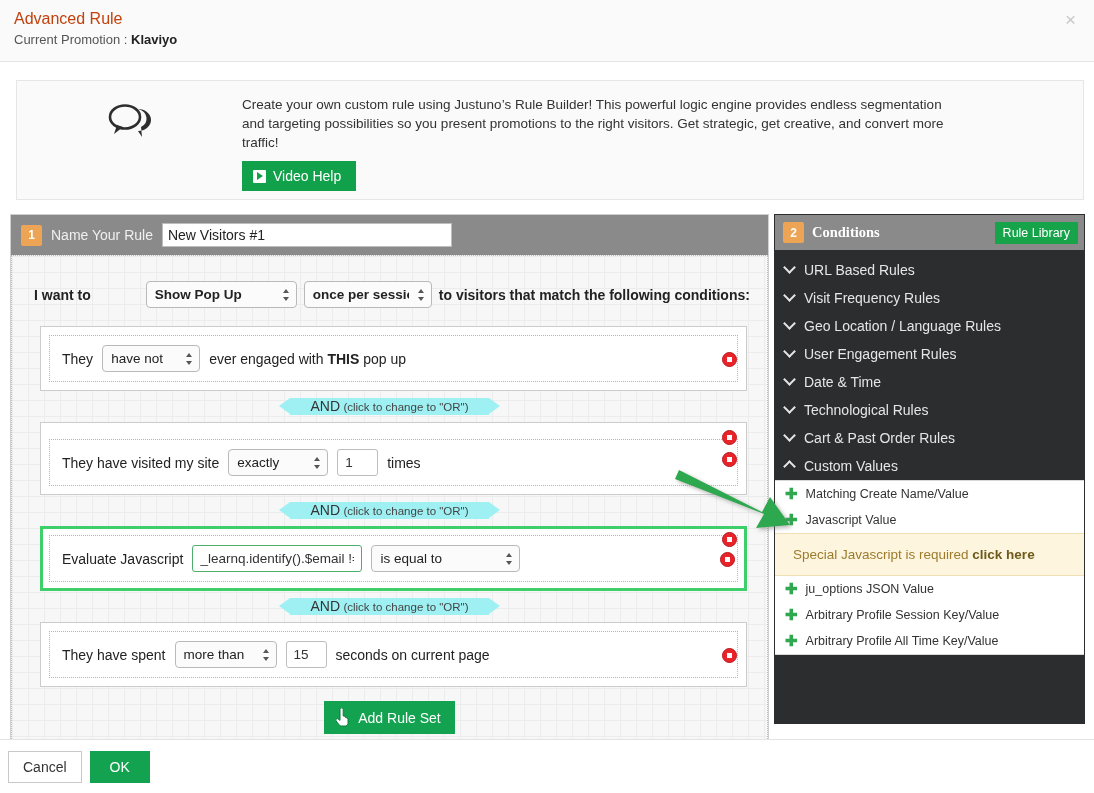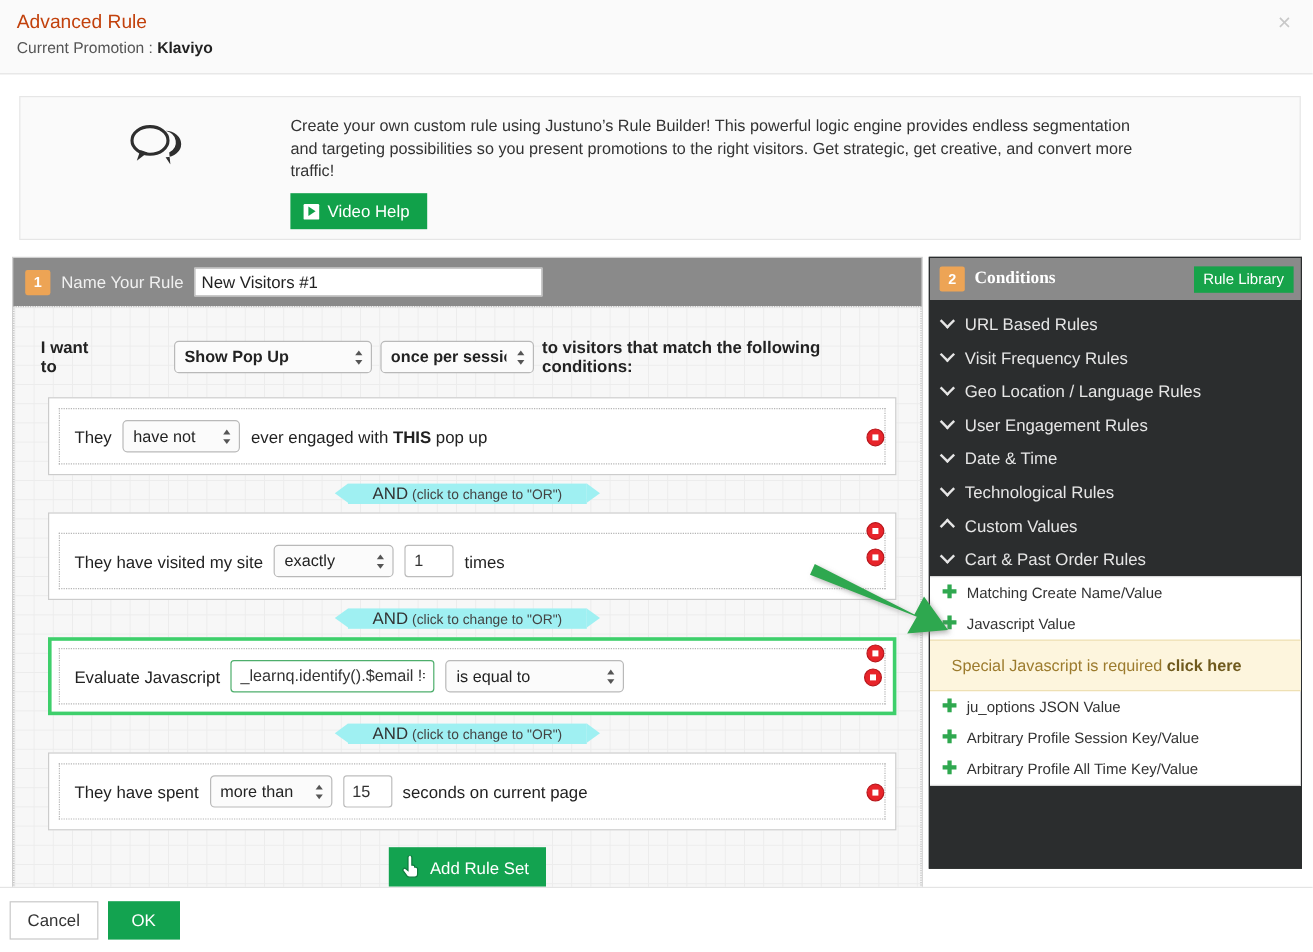--- a/index.html
+++ b/index.html
@@ -205,21 +205,21 @@
   }
   .sel-wrap::before {
     content: "";
     position: absolute;
     right: 8px; bottom: 7px;
     width: 0; height: 0;
     border-left: 3.5px solid transparent;
     border-right: 3.5px solid transparent;
     border-top: 4.5px solid #555;
   }
-  .want-sel-1 { width: 165px; font-weight: bold; font-size: 14px; margin-left: 48px; }
+  .want-sel-1 { width: 151px; font-weight: bold; font-size: 14px; margin-left: 48px; }
   .want-sel-2 { width: 128px; font-weight: bold; font-size: 14px; }
 
   
   .rule-block {
     position: relative;
     border: 1px solid #cccccc;
     background: #fff;
     margin: 0 10px 0 18px;
     padding: 8px;
     box-sizing: border-box;
@@ -630,26 +630,26 @@
       </div>
       <div class="cond-item">
         <span class="chev"></span>
         <span>Date &amp; Time</span>
       </div>
       <div class="cond-item">
         <span class="chev"></span>
         <span>Technological Rules</span>
       </div>
       <div class="cond-item">
+        <span class="chev"></span>
+        <span>Cart &amp; Past Order Rules</span>
+      </div>
+      <div class="cond-item">
         <span class="chev up"></span>
         <span>Custom Values</span>
-      </div>
-      <div class="cond-item">
-        <span class="chev"></span>
-        <span>Cart &amp; Past Order Rules</span>
       </div>
     </div>
 
     <div class="sub-list">
       <div class="sub-item">
         <span class="plus-icon">✚</span>
         <span>Matching Create Name/Value</span>
       </div>
       <div class="sub-item">
         <span class="plus-icon">✚</span>

